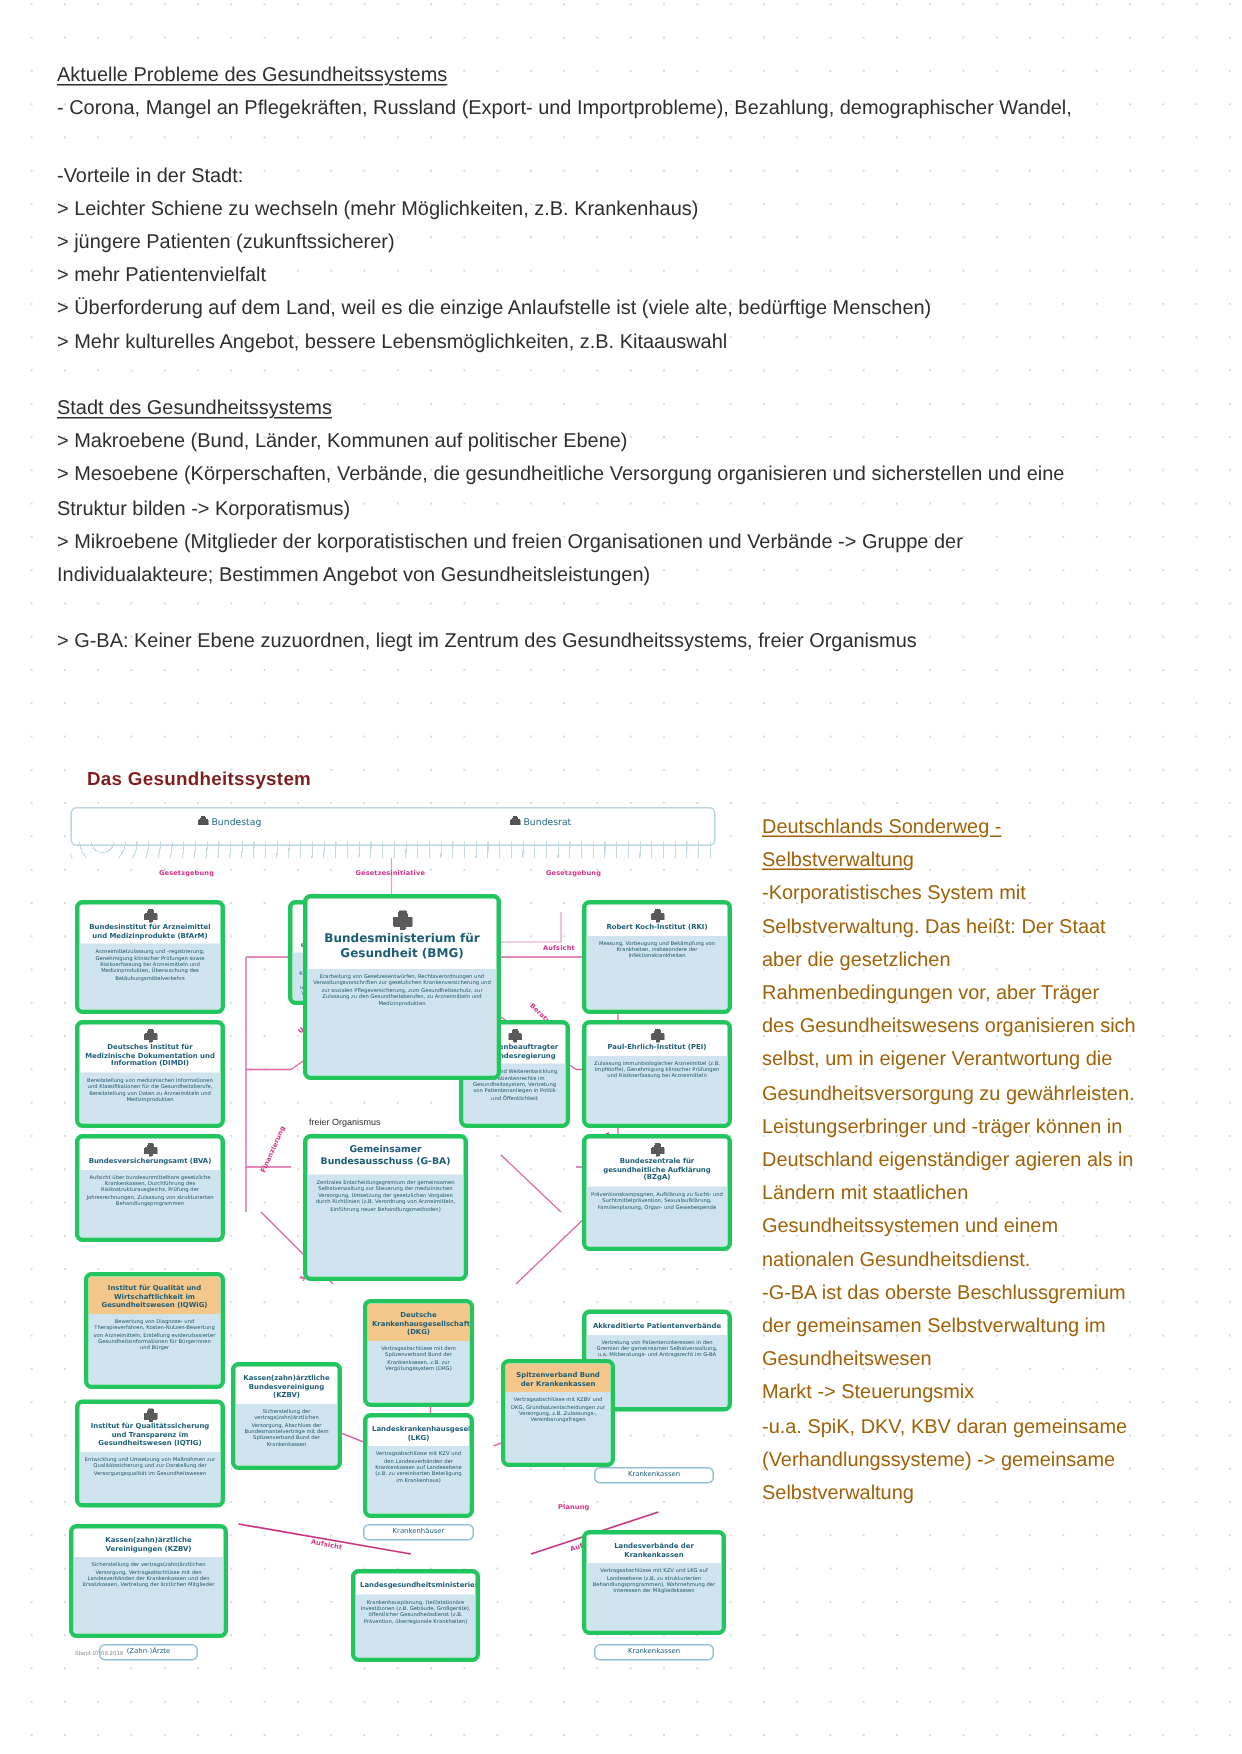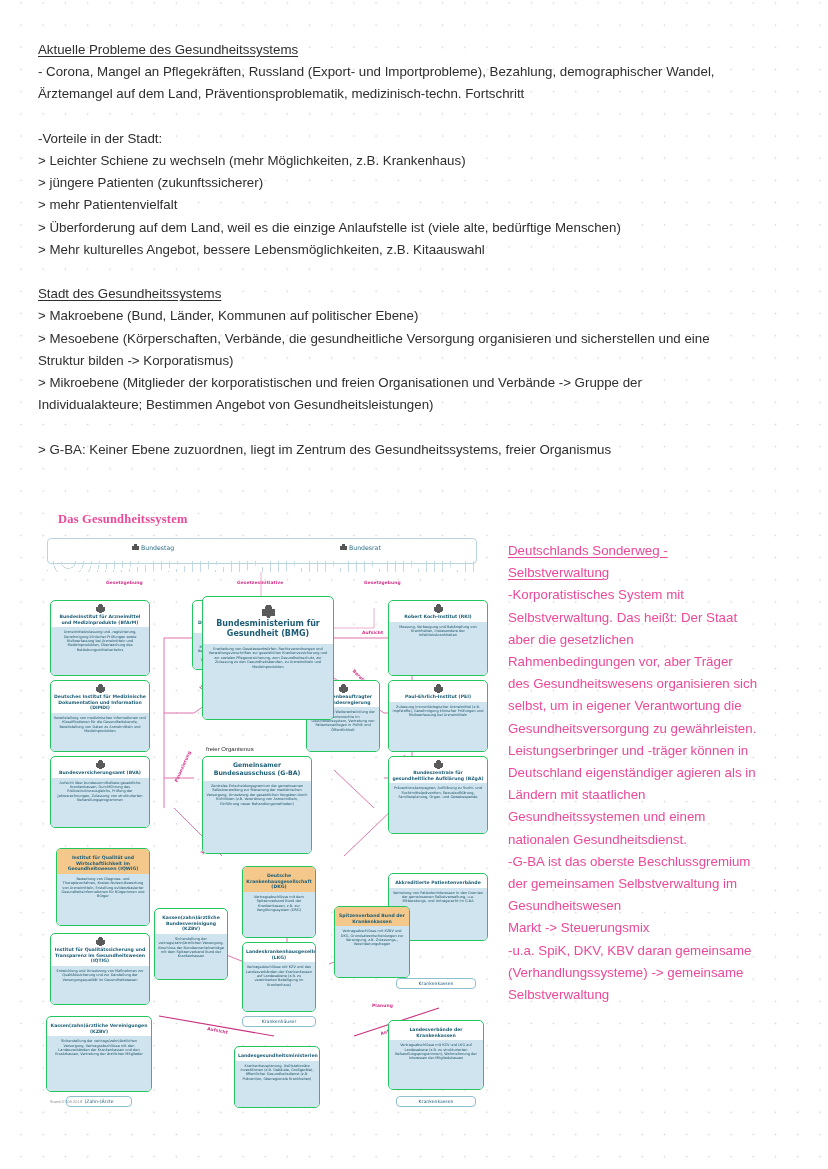--- a/index.html
+++ b/index.html
@@ -29,34 +29,34 @@
   .notes .ln{white-space:pre-wrap;}
   .notes .hd{text-decoration:underline;text-underline-offset:2px;}
   .spacer{height:22.2px;}
 
   
   .sidecol{
     position:absolute;
     left:508px; top:540px; width:288px;
     font-size:13.3px;
     line-height:22.2px;
-    color:#ec4899;
+    color:#a16207;
   }
   .sidecol .hd{text-decoration:underline;text-underline-offset:2px;}
 
   
   .chart{
     position:absolute;
     left:44px; top:508px; width:450px; height:610px;
     font-family:"DejaVu Sans", sans-serif;
   }
   .chart-title{
     position:absolute;left:14px;top:4px;
-    font-family:Liberation Serif, serif;
-    font-size:12.5px;font-weight:700;color:#ec4899;letter-spacing:.2px;
+    font-family:Liberation Sans, sans-serif;
+    font-size:12.5px;font-weight:700;color:#7f1d1d;letter-spacing:.2px;
   }
   .parlbar{
     position:absolute;left:3px;top:30px;width:428px;height:24px;
     border:1px solid #b9d4de;border-radius:4px;background:#fff;
   }
   .parlbar .lab{
     position:absolute;top:5px;font-size:6.2px;color:#2a6d86;white-space:nowrap;
   }
   .eagle{
     display:inline-block;width:7px;height:7px;vertical-align:-1px;
@@ -65,21 +65,21 @@
       radial-gradient(ellipse at 50% 30%, #555 0 38%, transparent 39%),
       radial-gradient(ellipse at 22% 60%, #555 0 34%, transparent 35%),
       radial-gradient(ellipse at 78% 60%, #555 0 34%, transparent 35%);
   }
   .scallop{position:absolute;left:3px;top:53px;width:428px;height:11px;
     background:repeating-radial-gradient(circle at 21.4px 0, transparent 0 7px, #b9d4de 7px 7.7px, transparent 7.8px);
     opacity:.85;}
 
   .nbox{
     position:absolute;
-    border:1px solid #22c55e;border-radius:5px;background:#ffffff;
+    border:3px solid #22c55e;border-radius:5px;background:#ffffff;
     box-sizing:border-box;overflow:hidden;
     display:flex;flex-direction:column;align-items:stretch;
   }
   .nbox .crest{
     width:9px;height:9px;margin:3px auto 1px auto;flex:0 0 auto;
     background:
       radial-gradient(ellipse at 50% 28%, #5a5a5a 0 36%, transparent 37%),
       radial-gradient(ellipse at 20% 58%, #5a5a5a 0 32%, transparent 33%),
       radial-gradient(ellipse at 80% 58%, #5a5a5a 0 32%, transparent 33%),
       radial-gradient(ellipse at 50% 82%, #5a5a5a 0 22%, transparent 23%);
@@ -114,21 +114,20 @@
 </style>
 </head>
 <body>
 
 <div class="page">
 
   <div class="notes">
 
     <div class="ln hd">Aktuelle Probleme des Gesundheitssystems</div>
     <div class="ln">- Corona, Mangel an Pflegekräften, Russland (Export- und Importprobleme), Bezahlung, demographischer Wandel,</div>
-    <div class="ln">Ärztemangel auf dem Land, Präventionsproblematik, medizinisch-techn. Fortschritt</div>
     <div class="spacer"></div>
 
     <div class="ln">-Vorteile in der Stadt:</div>
     <div class="ln">&gt; Leichter Schiene zu wechseln (mehr Möglichkeiten, z.B. Krankenhaus)</div>
     <div class="ln">&gt; jüngere Patienten (zukunftssicherer)</div>
     <div class="ln">&gt; mehr Patientenvielfalt</div>
     <div class="ln">&gt; Überforderung auf dem Land, weil es die einzige Anlaufstelle ist (viele alte, bedürftige Menschen)</div>
     <div class="ln">&gt; Mehr kulturelles Angebot, bessere Lebensmöglichkeiten, z.B. Kitaauswahl</div>
     <div class="spacer"></div>
 

